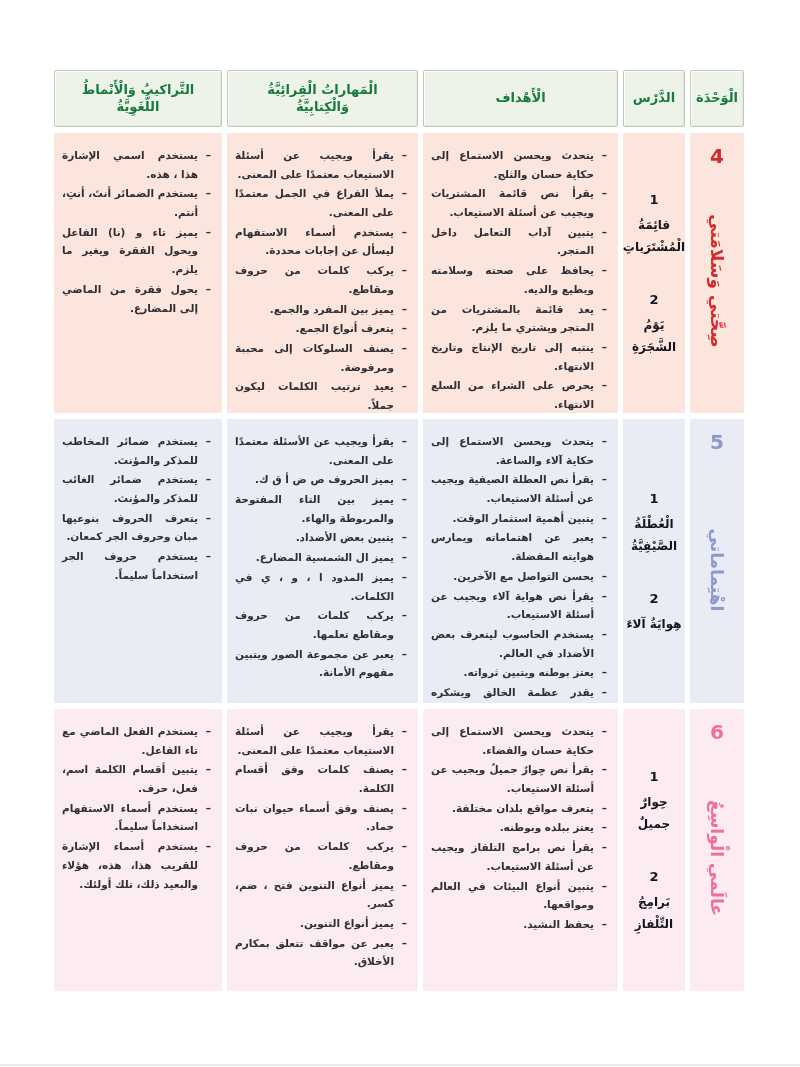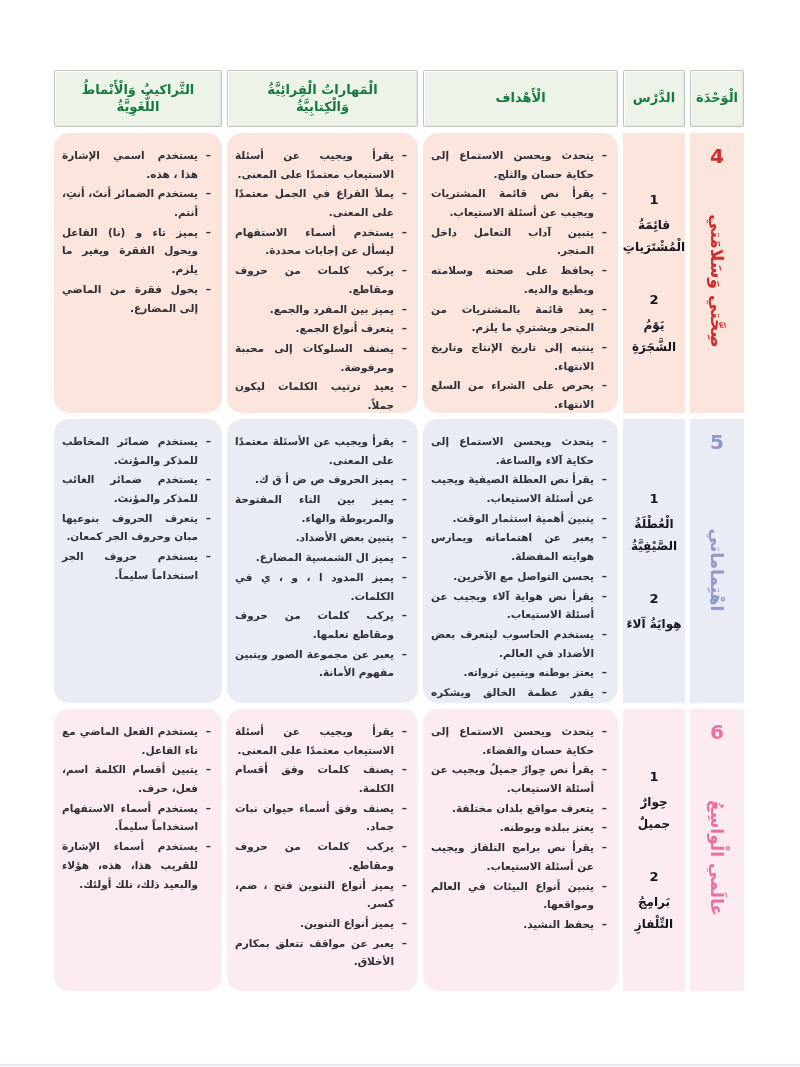--- a/index.html
+++ b/index.html
@@ -25,21 +25,21 @@
     display:flex; align-items:center; justify-content:center;
     color:#157a3c; font-weight:bold; font-size:13px;
     text-align:center; line-height:1.3; padding:15px;
     box-sizing:border-box;
   }
   .cell {
     background:var(--bg);
     box-sizing:border-box;
     overflow:hidden;
   }
-  .text-cell { padding:13px 11px 8px 8px;border-radius:15px; }
+  .text-cell { padding:13px 11px 8px 8px; }
   .item {
     position:relative; padding-right:13px;
     font-size:10.5px; font-weight:bold; color:#2e2e36;
     line-height:1.78; text-align:justify;
     margin-bottom:1px;
   }
   .item::before { content:"–"; position:absolute; right:0; top:0; }
   .lesson-cell {
     display:flex; flex-direction:column; justify-content:center; align-items:center;
     text-align:center; gap:30px; padding:8px 3px;

